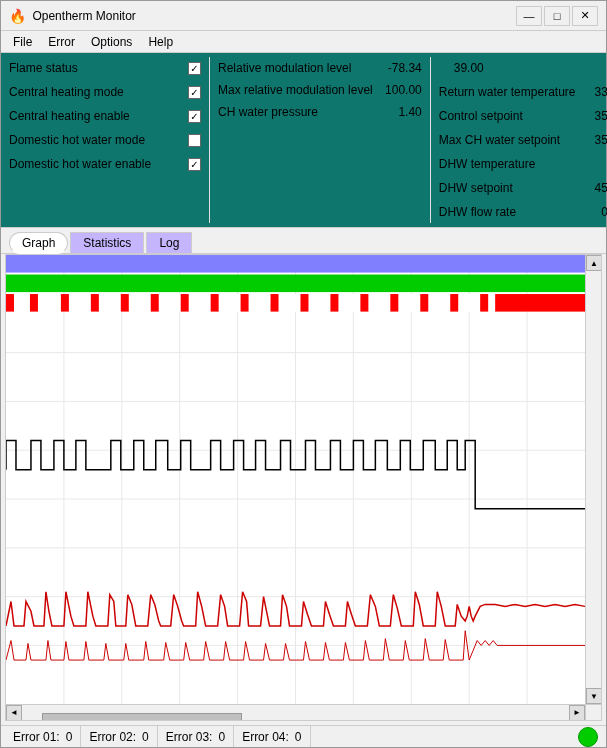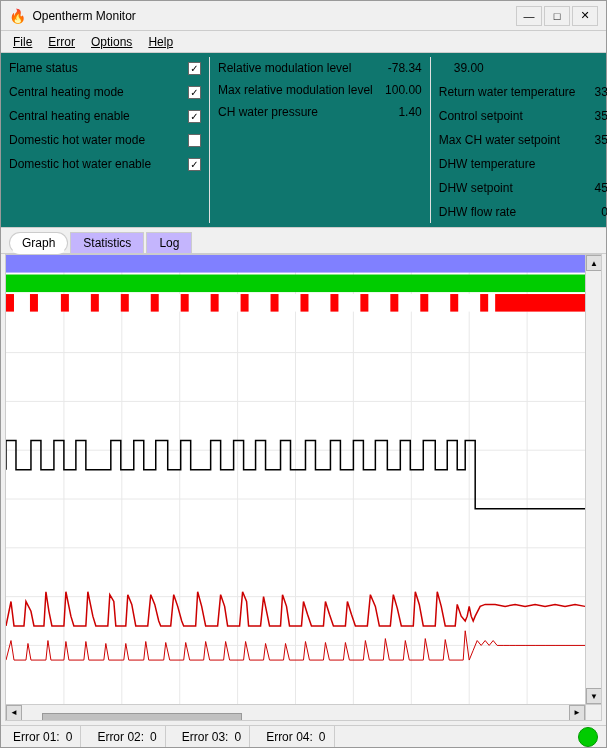--- a/index.html
+++ b/index.html
@@ -57,21 +57,20 @@
       background: #f0f0f0;
       border-bottom: 1px solid #ccc;
       display: flex;
       align-items: center;
       padding: 0 4px;
     }
     .menu-item {
       padding: 2px 8px;
       cursor: pointer;
       font-size: 12px;
-      text-decoration: underline;
     }
     .info-panel {
       display: flex;
       background: #0f766e;
       border-bottom: 1px solid #ccc;
       padding: 4px 8px;
       min-height: 170px;
     }
     .info-left {
       flex: 0 0 200px;
@@ -235,21 +234,21 @@
       border-left: 1px solid #ccc;
       border-top: 1px solid #ccc;
     }
     .status-bar {
       height: 22px;
       background: #f0f0f0;
       border-top: 1px solid #ccc;
       display: flex;
       align-items: center;
       padding: 0 4px;
-      gap: 8px;
+      gap: 0;
     }
     .status-item {
       display: flex;
       align-items: center;
       padding: 0 8px;
       border-right: 1px solid #ccc;
       height: 100%;
       font-size: 12px;
       gap: 6px;
     }

